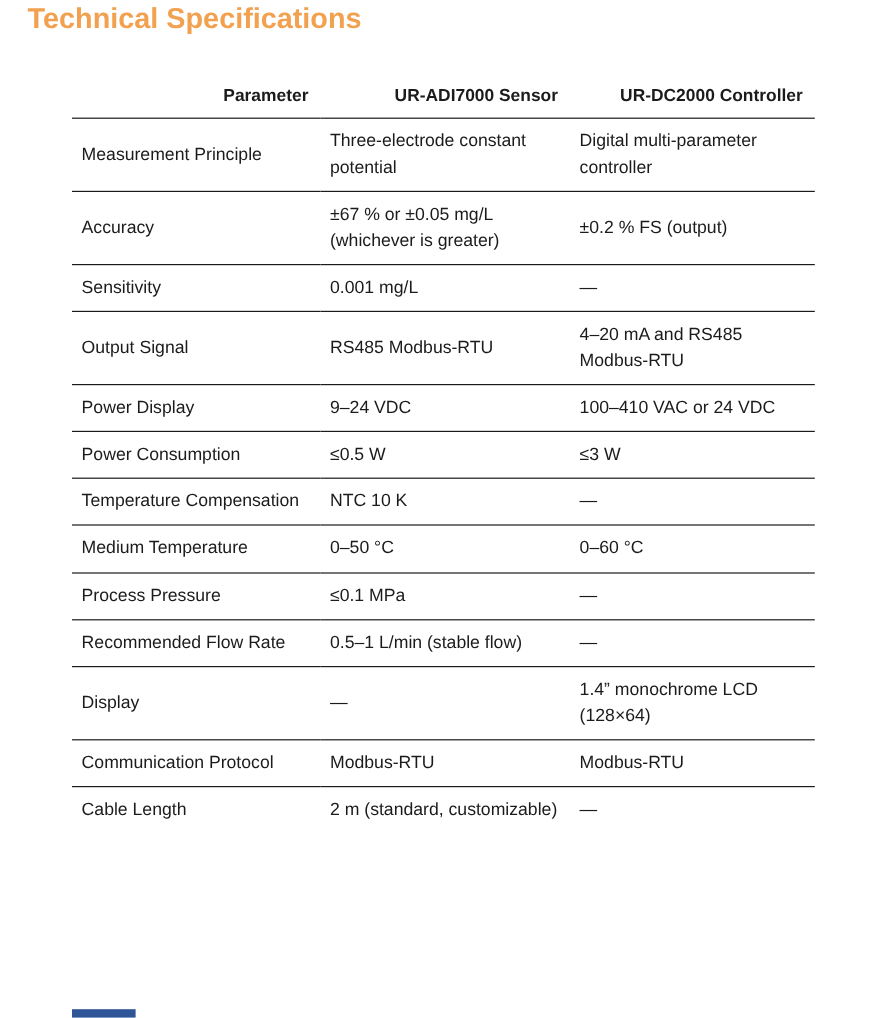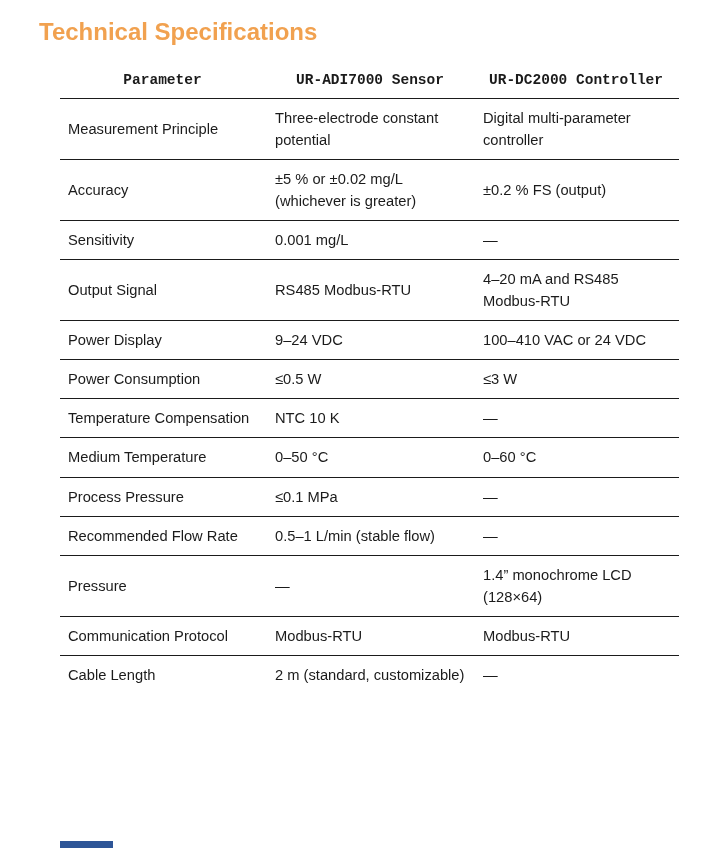--- a/index.html
+++ b/index.html
@@ -12,45 +12,44 @@
     height: 848px;
     position: relative;
     overflow: hidden;
     font-family: "Liberation Sans", sans-serif;
     color: #1b1b1b;
   }
   .page-title {
     position: absolute;
     left: 23px;
     top: 2px;
-    margin: 16px;
+    margin: 0;
     font-size: 24px;
     font-weight: bold;
     letter-spacing: 0;
   }
   table.spec-table {
     position: absolute;
     left: 60px;
     top: 62px;
     width: 619px;
     border-collapse: collapse;
     table-layout: fixed;
   }
   .spec-table col.c1 { width: 207px; }
   .spec-table col.c2 { width: 208px; }
   .spec-table col.c3 { width: 204px; }
   .spec-table th {
-    text-align: center;
+    text-align: right;
     font-size: 14.5px;
     font-weight: bold;
     padding: 10px 10px 10px 8px;
     border-bottom: 1.5px solid #1b1b1b;
     vertical-align: middle;
     white-space: nowrap;
-    font-family: Liberation Mono, monospace;
   }
   .spec-table td {
     font-size: 14.7px;
     line-height: 1.5;
     padding: 8px 10px 8px 8px;
     border-bottom: 1.5px solid #1b1b1b;
     vertical-align: middle;
   }
   .spec-table tr:last-child td {
     border-bottom: none;
@@ -82,21 +81,21 @@
     </tr>
   </thead>
   <tbody>
     <tr>
       <td>Measurement Principle</td>
       <td>Three-electrode constant potential</td>
       <td>Digital multi-parameter controller</td>
     </tr>
     <tr>
       <td>Accuracy</td>
-      <td>±5 % or ±0.02 mg/L (whichever is greater)</td>
+      <td>±67 % or ±0.05 mg/L (whichever is greater)</td>
       <td>±0.2 % FS (output)</td>
     </tr>
     <tr>
       <td>Sensitivity</td>
       <td>0.001 mg/L</td>
       <td>—</td>
     </tr>
     <tr>
       <td>Output Signal</td>
       <td>RS485 Modbus-RTU</td>
@@ -126,21 +125,21 @@
       <td>Process Pressure</td>
       <td>≤0.1 MPa</td>
       <td>—</td>
     </tr>
     <tr>
       <td>Recommended Flow Rate</td>
       <td>0.5–1 L/min (stable flow)</td>
       <td>—</td>
     </tr>
     <tr>
-      <td>Pressure</td>
+      <td>Display</td>
       <td>—</td>
       <td>1.4” monochrome LCD (128×64)</td>
     </tr>
     <tr>
       <td>Communication Protocol</td>
       <td>Modbus-RTU</td>
       <td>Modbus-RTU</td>
     </tr>
     <tr>
       <td>Cable Length</td>

